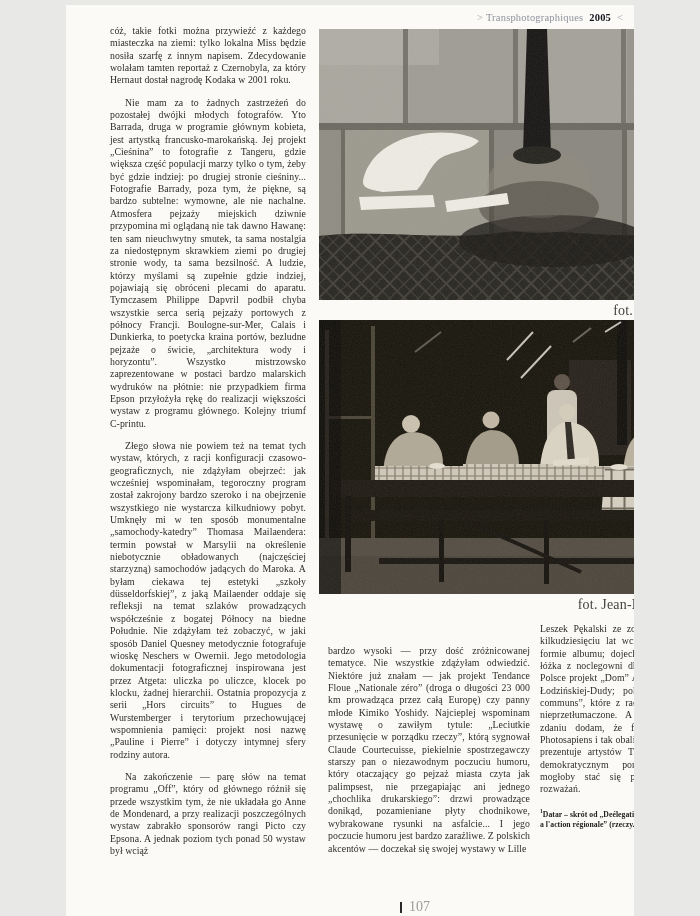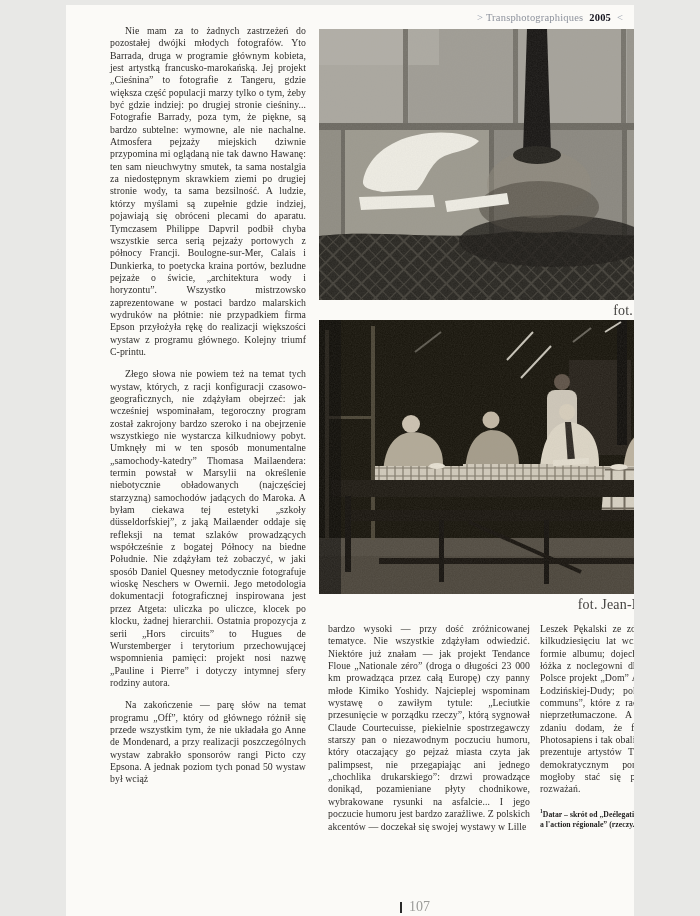--- a/index.html
+++ b/index.html
@@ -16,21 +16,21 @@
   .mag-header .year{color:#15151f;font-weight:bold;margin:0 3px;}
   .mag-header .arrow{color:#98a0ac;}
   
   .col{
     position:absolute;font-size:9.8px;line-height:12.35px;
     text-align:justify;color:#2e2c2a;letter-spacing:.05px;
   }
   .col p{margin:0 0 10px;}
   .col p.indent{text-indent:15px;}
   .col-left{left:44px;top:20px;width:196px;}
-  .col-mid{left:262px;top:618px;width:202px;}
+  .col-mid{left:262px;top:640px;width:202px;}
   .col-right{left:474px;top:618px;width:216px;}
   
   .photo-fig{position:absolute;margin:0;}
   .photo-fig svg{display:block;}
   .fig-top{left:253px;top:24px;width:437px;}
   .fig-bottom{left:253px;top:315px;width:437px;}
   .credit{
     font-size:14px;color:#454341;text-align:right;margin-top:3px;letter-spacing:.2px;
   }
   
@@ -52,20 +52,21 @@
 <div class="page">
 
   <div class="mag-header">
     <span class="arrow">&gt;</span>
     <span>Transphotographiques</span>
     <span class="year">2005</span>
     <span class="arrow">&lt;</span>
   </div>
 
   <div class="col col-left">
+    <p>cóż, takie fotki można przywieźć z każdego miasteczka na ziemi: tylko lokalna Miss będzie nosiła szarfę z innym napisem. Zdecydowanie wolałam tamten reportaż z Czernobyla, za który Hernaut dostał nagrodę Kodaka w 2001 roku.</p>
     <p class="indent">Nie mam za to żadnych zastrzeżeń do pozostałej dwójki młodych fotografów. Yto Barrada, druga w programie głównym kobieta, jest artystką francusko-marokańską. Jej projekt „Cieśnina” to fotografie z Tangeru, gdzie większa część populacji marzy tylko o tym, żeby być gdzie indziej: po drugiej stronie cieśniny... Fotografie Barrady, poza tym, że piękne, są bardzo subtelne: wymowne, ale nie nachalne. Atmosfera pejzaży miejskich dziwnie przypomina mi oglądaną nie tak dawno Hawanę: ten sam nieuchwytny smutek, ta sama nostalgia za niedostępnym skrawkiem ziemi po drugiej stronie wody, ta sama bezsilność. A ludzie, którzy myślami są zupełnie gdzie indziej, pojawiają się obróceni plecami do aparatu. Tymczasem Philippe Dapvril podbił chyba wszystkie serca serią pejzaży portowych z północy Francji. Boulogne-sur-Mer, Calais i Dunkierka, to poetycka kraina portów, bezludne pejzaże o świcie, „architektura wody i horyzontu”. Wszystko mistrzowsko zaprezentowane w postaci bardzo malarskich wydruków na płótnie: nie przypadkiem firma Epson przyłożyła rękę do realizacji większości wystaw z programu głównego. Kolejny triumf C-printu.</p>
     <p class="indent">Złego słowa nie powiem też na temat tych wystaw, których, z racji konfiguracji czasowo-geograficznych, nie zdążyłam obejrzeć: jak wcześniej wspominałam, tegoroczny program został zakrojony bardzo szeroko i na obejrzenie wszystkiego nie wystarcza kilkudniowy pobyt. Umknęły mi w ten sposób monumentalne „samochody-katedry” Thomasa Mailaendera: termin powstał w Marsylii na określenie niebotycznie obładowanych (najczęściej starzyzną) samochodów jadących do Maroka. A byłam ciekawa tej estetyki „szkoły düsseldorfskiej”, z jaką Mailaender oddaje się refleksji na temat szlaków prowadzących współcześnie z bogatej Północy na biedne Południe. Nie zdążyłam też zobaczyć, w jaki sposób Daniel Quesney metodycznie fotografuje wioskę Neschers w Owernii. Jego metodologia dokumentacji fotograficznej inspirowana jest przez Atgeta: uliczka po uliczce, klocek po klocku, żadnej hierarchii. Ostatnia propozycja z serii „Hors circuits” to Hugues de Wurstemberger i terytorium przechowującej wspomnienia pamięci: projekt nosi nazwę „Pauline i Pierre” i dotyczy intymnej sfery rodziny autora.</p>
     <p class="indent">Na zakończenie — parę słów na temat programu „Off”, który od głównego różnił się przede wszystkim tym, że nie układała go Anne de Mondenard, a przy realizacji poszczególnych wystaw zabrakło sponsorów rangi Picto czy Epsona. A jednak poziom tych ponad 50 wystaw był wciąż</p>
   </div>
 
   <figure class="photo-fig fig-top">
     <svg width="437" height="271" viewBox="0 0 437 271">
       <defs>
         <pattern id="cob" width="20" height="20" patternUnits="userSpaceOnUse" patternTransform="rotate(45)">
           <rect width="20" height="20" fill="#26241f"></rect>

